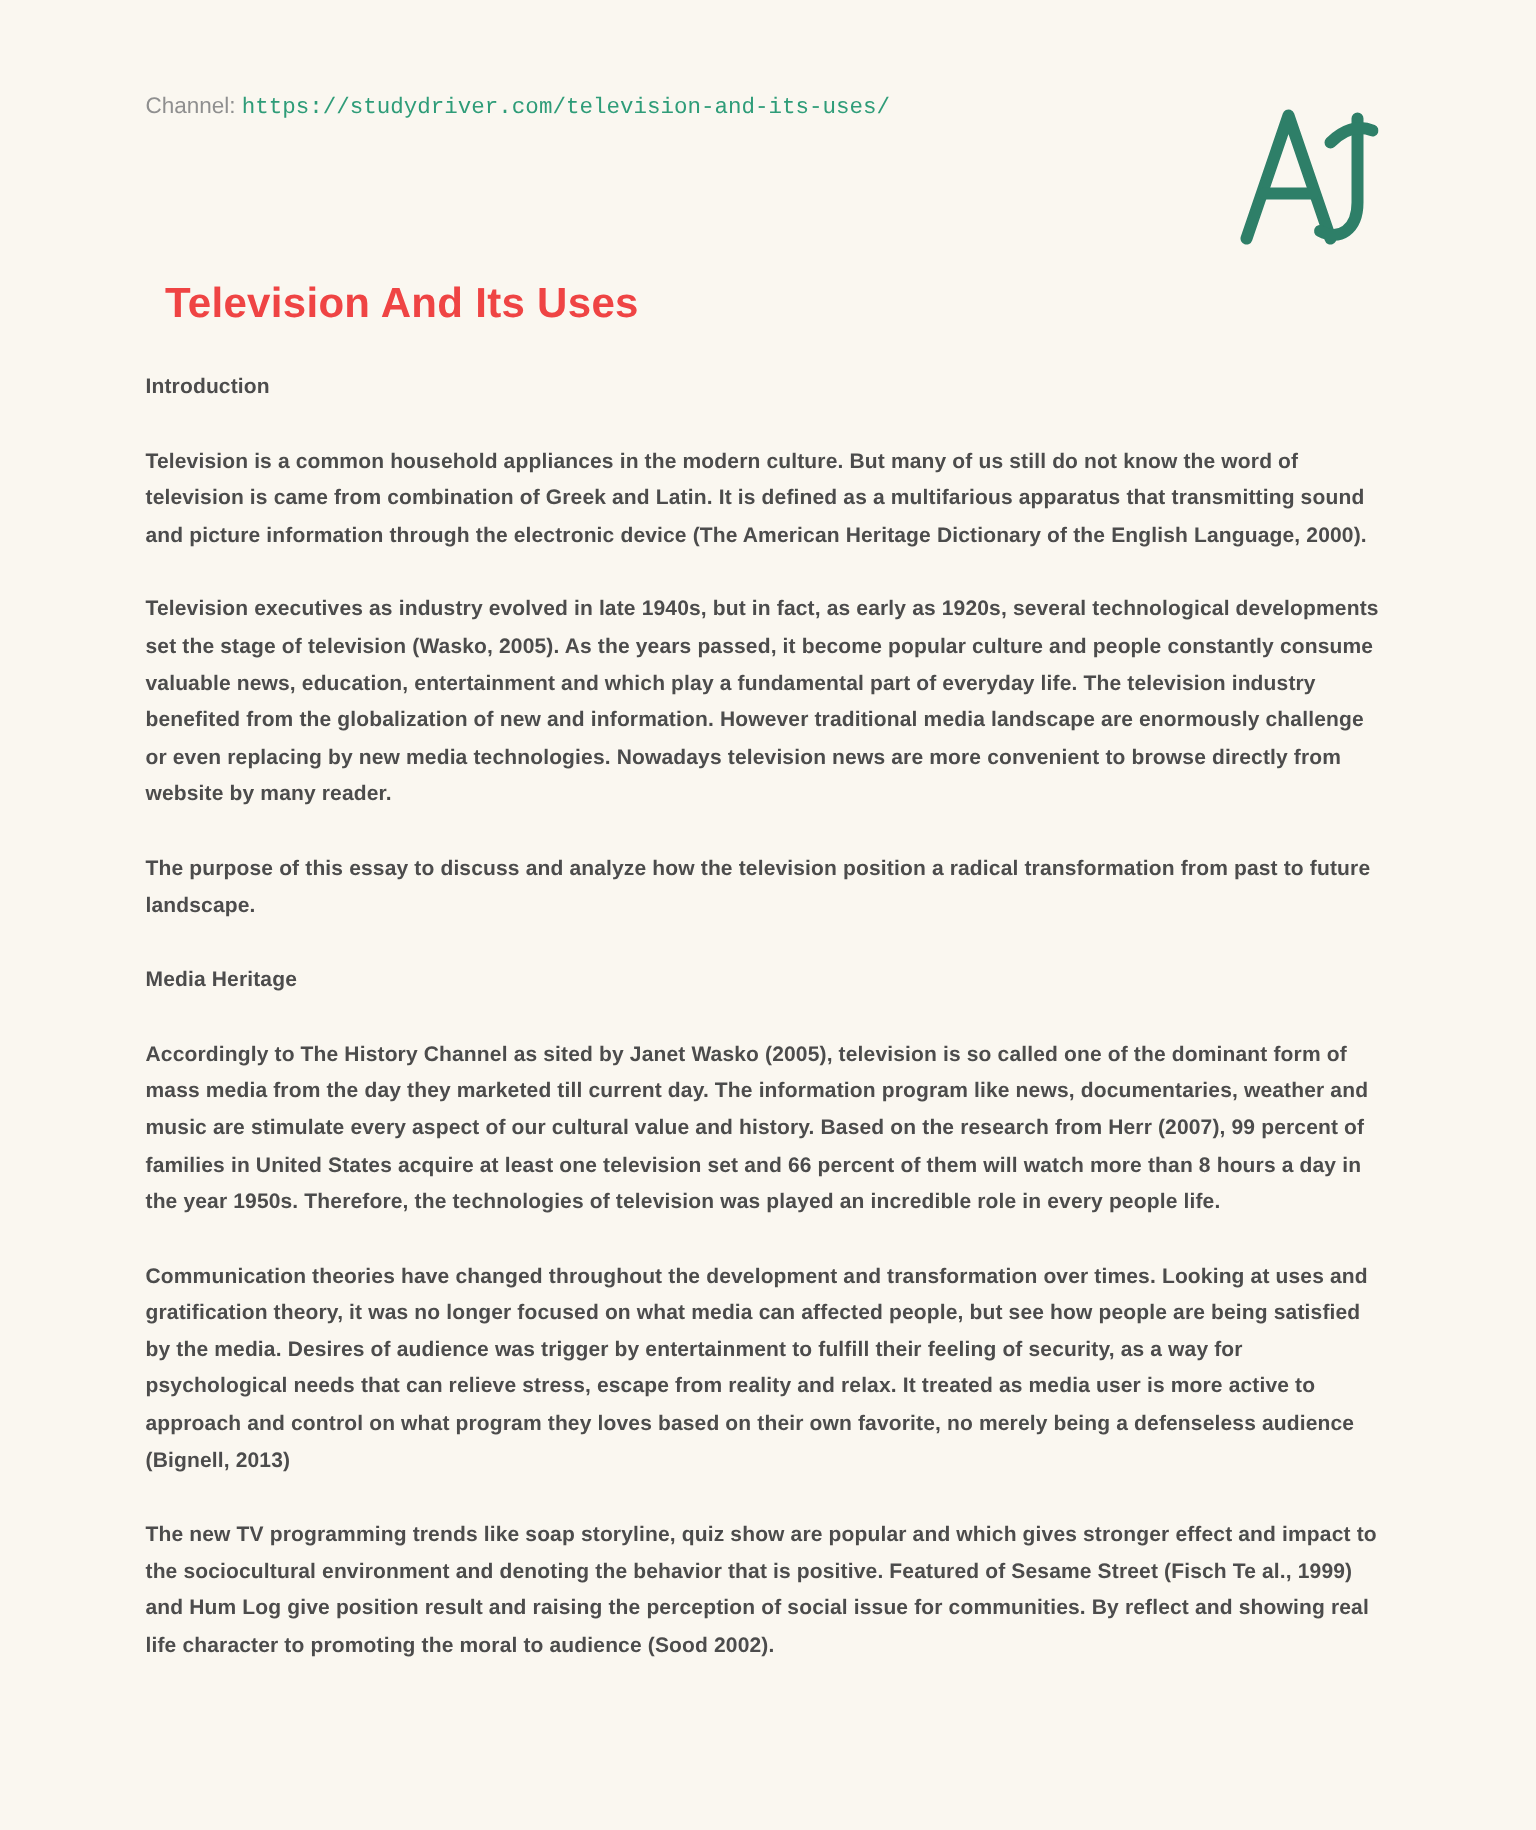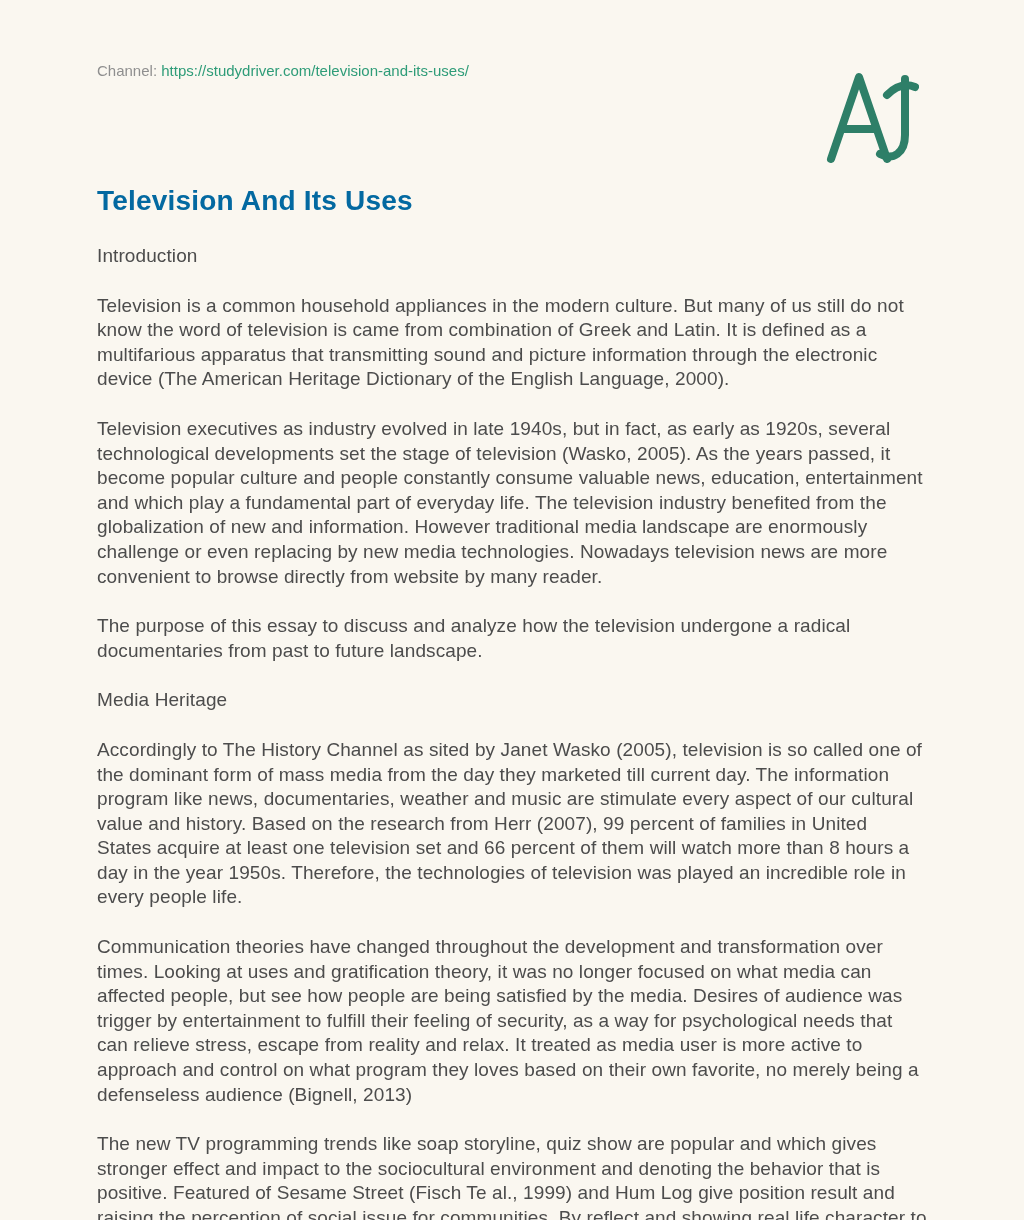--- a/index.html
+++ b/index.html
@@ -26,42 +26,44 @@
     margin: 14px 0 18px 0;
   }
   .source-line {
     font-size: 15px;
     color: #8f8f8f;
   }
   .source-link {
     color: #2e9c78;
     text-decoration: none;
     cursor: pointer;
+    font-family: Liberation Mono, monospace;
   }
   .logo-wrap {
     position: absolute;
     top: 3px;
     right: 8px;
     width: 96px;
     height: 104px;
   }
   .article-title {
     font-size: 28px;
     font-weight: bold;
-    color: #0369a1;
+    color: #ef4444;
     letter-spacing: 0.2px;
-    margin: 106px 0 27px 0;
+    margin: 106px 0 27px 13px;
   }
   .content p {
-    font-size: 19px;
+    font-size: 14px;
     line-height: 24.6px;
     color: #4c4c4c;
     letter-spacing: 0.1px;
     margin: 0 0 25px 0;
     max-width: 834px;
+    font-weight: bold;
   }
 </style>
 </head>
 <body>
 
 <div class="page">
 
   <div class="header-block">
     <div class="source-line">
       <span>Channel:</span>
@@ -77,21 +79,21 @@
       </svg>
     </div>
   </div>
 
   <h1 class="article-title">Television And Its Uses</h1>
 
   <div class="content">
     <p>Introduction</p>
     <p>Television is a common household appliances in the modern culture. But many of us still do not know the word of television is came from combination of Greek and Latin. It is defined as a multifarious apparatus that transmitting sound and picture information through the electronic device (The American Heritage Dictionary of the English Language, 2000).</p>
     <p>Television executives as industry evolved in late 1940s, but in fact, as early as 1920s, several technological developments set the stage of television (Wasko, 2005). As the years passed, it become popular culture and people constantly consume valuable news, education, entertainment and which play a fundamental part of everyday life. The television industry benefited from the globalization of new and information. However traditional media landscape are enormously challenge or even replacing by new media technologies. Nowadays television news are more convenient to browse directly from website by many reader.</p>
-    <p>The purpose of this essay to discuss and analyze how the television undergone a radical documentaries from past to future landscape.</p>
+    <p>The purpose of this essay to discuss and analyze how the television position a radical transformation from past to future landscape.</p>
     <p>Media Heritage</p>
     <p>Accordingly to The History Channel as sited by Janet Wasko (2005), television is so called one of the dominant form of mass media from the day they marketed till current day. The information program like news, documentaries, weather and music are stimulate every aspect of our cultural value and history. Based on the research from Herr (2007), 99 percent of families in United States acquire at least one television set and 66 percent of them will watch more than 8 hours a day in the year 1950s. Therefore, the technologies of television was played an incredible role in every people life.</p>
     <p>Communication theories have changed throughout the development and transformation over times. Looking at uses and gratification theory, it was no longer focused on what media can affected people, but see how people are being satisfied by the media. Desires of audience was trigger by entertainment to fulfill their feeling of security, as a way for psychological needs that can relieve stress, escape from reality and relax. It treated as media user is more active to approach and control on what program they loves based on their own favorite, no merely being a defenseless audience (Bignell, 2013)</p>
     <p>The new TV programming trends like soap storyline, quiz show are popular and which gives stronger effect and impact to the sociocultural environment and denoting the behavior that is positive. Featured of Sesame Street (Fisch Te al., 1999) and Hum Log give position result and raising the perception of social issue for communities. By reflect and showing real life character to promoting the moral to audience (Sood 2002).</p>
 
   </div>
 
 </div>
 
 </body></html>

